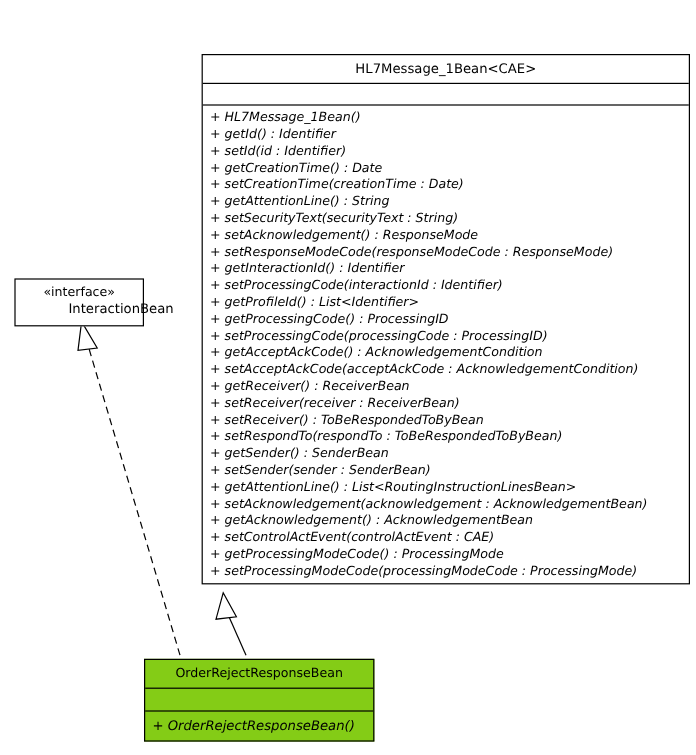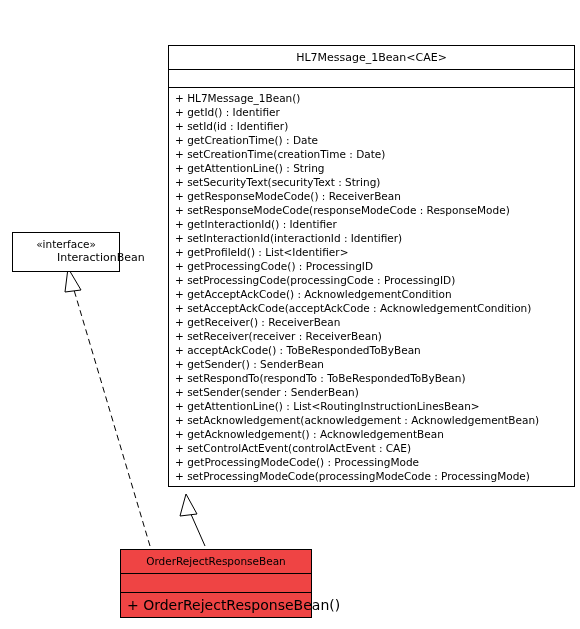--- a/index.html
+++ b/index.html
@@ -34,20 +34,21 @@
     line-height: 13px;
   }
   .uml-sep {
     border-top: 1px solid #000000;
     height: 0;
     font-size: 0;
     line-height: 0;
   }
   .uml-compartment {
     padding: 3px 0 3px 0;
+    font-style: italic;
   }
   .uml-empty {
     height: 11px;
   }
   .uml-member {
     font-size: 10.5px;
     color: #000000;
     line-height: 14px;
     padding: 0 4px 0 6px;
     white-space: nowrap;
@@ -79,28 +80,28 @@
     display: block;
     font-size: 11px;
     margin-left: 40px;
   }
 
   
   #sub-class {
     left: 120px;
     top: 549px;
     width: 192px;
-    background: #ef4444;
+    background: #84cc16;
   }
   #sub-class .uml-title {
     padding: 5px 4px 5px 4px;
     font-size: 10.5px;
   }
   #sub-class .uml-member {
-    font-size: 14px;
+    font-size: 11px;
     padding: 2px 4px 2px 6px;
   }
   #sub-class .uml-empty {
     height: 12px;
   }
 </style>
 </head>
 <body>
 
 <svg id="canvas" viewBox="0 0 580 629" xmlns="http://www.w3.org/2000/svg">
@@ -122,34 +123,34 @@
   <div class="uml-compartment uml-empty"></div>
   <div class="uml-sep"></div>
   <div class="uml-compartment">
     <div class="uml-member">+ HL7Message_1Bean()</div>
     <div class="uml-member">+ getId() : Identifier</div>
     <div class="uml-member">+ setId(id : Identifier)</div>
     <div class="uml-member">+ getCreationTime() : Date</div>
     <div class="uml-member">+ setCreationTime(creationTime : Date)</div>
     <div class="uml-member">+ getAttentionLine() : String</div>
     <div class="uml-member">+ setSecurityText(securityText : String)</div>
-    <div class="uml-member">+ getResponseModeCode() : ReceiverBean</div>
+    <div class="uml-member">+ setAcknowledgement() : ResponseMode</div>
     <div class="uml-member">+ setResponseModeCode(responseModeCode : ResponseMode)</div>
     <div class="uml-member">+ getInteractionId() : Identifier</div>
-    <div class="uml-member">+ setInteractionId(interactionId : Identifier)</div>
+    <div class="uml-member">+ setProcessingCode(interactionId : Identifier)</div>
     <div class="uml-member">+ getProfileId() : List&lt;Identifier&gt;</div>
     <div class="uml-member">+ getProcessingCode() : ProcessingID</div>
     <div class="uml-member">+ setProcessingCode(processingCode : ProcessingID)</div>
     <div class="uml-member">+ getAcceptAckCode() : AcknowledgementCondition</div>
     <div class="uml-member">+ setAcceptAckCode(acceptAckCode : AcknowledgementCondition)</div>
     <div class="uml-member">+ getReceiver() : ReceiverBean</div>
     <div class="uml-member">+ setReceiver(receiver : ReceiverBean)</div>
-    <div class="uml-member">+ acceptAckCode() : ToBeRespondedToByBean</div>
+    <div class="uml-member">+ setReceiver() : ToBeRespondedToByBean</div>
+    <div class="uml-member">+ setRespondTo(respondTo : ToBeRespondedToByBean)</div>
     <div class="uml-member">+ getSender() : SenderBean</div>
-    <div class="uml-member">+ setRespondTo(respondTo : ToBeRespondedToByBean)</div>
     <div class="uml-member">+ setSender(sender : SenderBean)</div>
     <div class="uml-member">+ getAttentionLine() : List&lt;RoutingInstructionLinesBean&gt;</div>
     <div class="uml-member">+ setAcknowledgement(acknowledgement : AcknowledgementBean)</div>
     <div class="uml-member">+ getAcknowledgement() : AcknowledgementBean</div>
     <div class="uml-member">+ setControlActEvent(controlActEvent : CAE)</div>
     <div class="uml-member">+ getProcessingModeCode() : ProcessingMode</div>
     <div class="uml-member">+ setProcessingModeCode(processingModeCode : ProcessingMode)</div>
   </div>
 </div>
 

